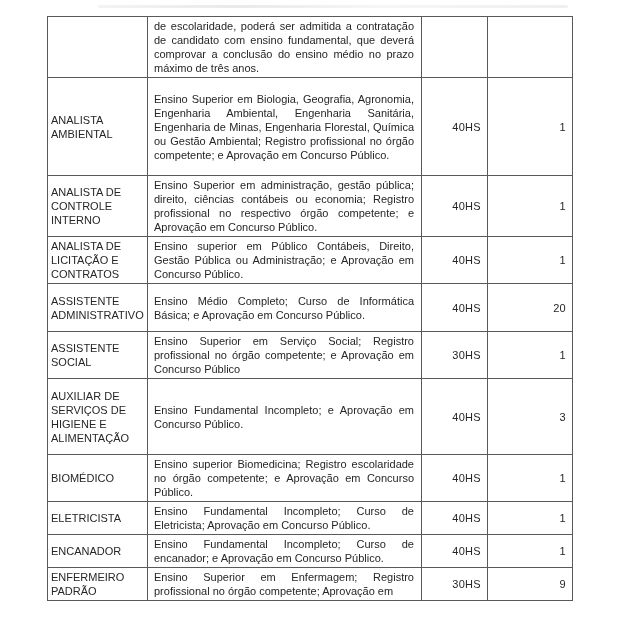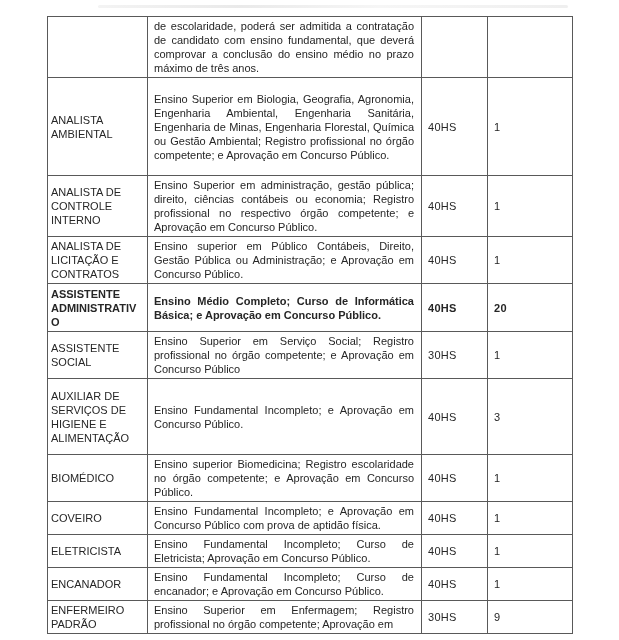--- a/index.html
+++ b/index.html
@@ -37,27 +37,27 @@
     text-align:left;
     overflow-wrap:break-word;
     word-wrap:break-word;
     padding:2px 3px;
   }
   td.c-req{
     text-align:justify;
     text-justify:inter-word;
     padding:2px 7px 2px 6px;
   }
-  td.c-hours,td.c-vac{text-align:left;letter-spacing:.3px;}
+  td.c-hours,td.c-vac{text-align:right;letter-spacing:.3px;}
   
   .vtable tr:nth-child(1){height:57px;}
   .vtable tr:nth-child(2){height:98px;}
   .vtable tr:nth-child(3){height:60px;}
   .vtable tr:nth-child(4){height:47px;}
-  .vtable tr:nth-child(5){height:48px;font-weight:bold;}
+  .vtable tr:nth-child(5){height:48px;}
   .vtable tr:nth-child(6){height:45px;}
   .vtable tr:nth-child(7){height:76px;}
   .vtable tr:nth-child(8){height:46px;}
   .vtable tr:nth-child(9){height:31px;}
   .vtable tr:nth-child(10){height:30px;}
   .vtable tr:nth-child(11){height:31px;}
   .vtable tr:nth-child(12){height:31px;}
   .vtable tr:nth-child(13){height:44px;}
 </style>
 </head>
@@ -115,26 +115,20 @@
           <td class="c-hours">40HS</td>
           <td class="c-vac">3</td>
         </tr>
         <tr>
           <td class="c-title">BIOMÉDICO</td>
           <td class="c-req">Ensino superior Biomedicina; Registro escolaridade no órgão competente; e Aprovação em Concurso Público.</td>
           <td class="c-hours">40HS</td>
           <td class="c-vac">1</td>
         </tr>
         <tr>
-          <td class="c-title">COVEIRO</td>
-          <td class="c-req">Ensino Fundamental Incompleto; e Aprovação em Concurso Público com prova de aptidão física.</td>
-          <td class="c-hours">40HS</td>
-          <td class="c-vac">1</td>
-        </tr>
-        <tr>
           <td class="c-title">ELETRICISTA</td>
           <td class="c-req">Ensino Fundamental Incompleto; Curso de Eletricista; Aprovação em Concurso Público.</td>
           <td class="c-hours">40HS</td>
           <td class="c-vac">1</td>
         </tr>
         <tr>
           <td class="c-title">ENCANADOR</td>
           <td class="c-req">Ensino Fundamental Incompleto; Curso de encanador; e Aprovação em Concurso Público.</td>
           <td class="c-hours">40HS</td>
           <td class="c-vac">1</td>

